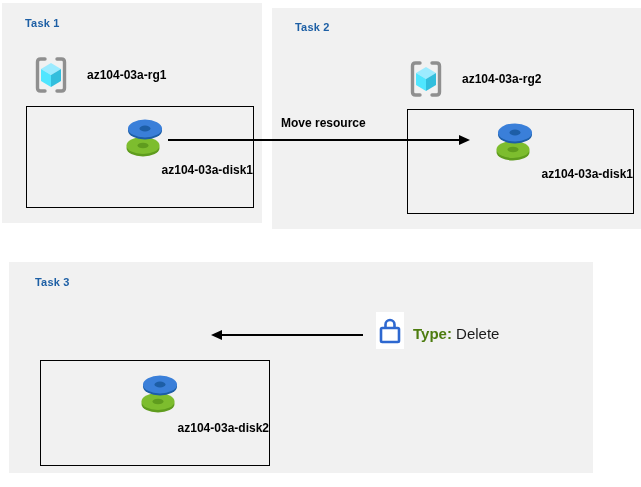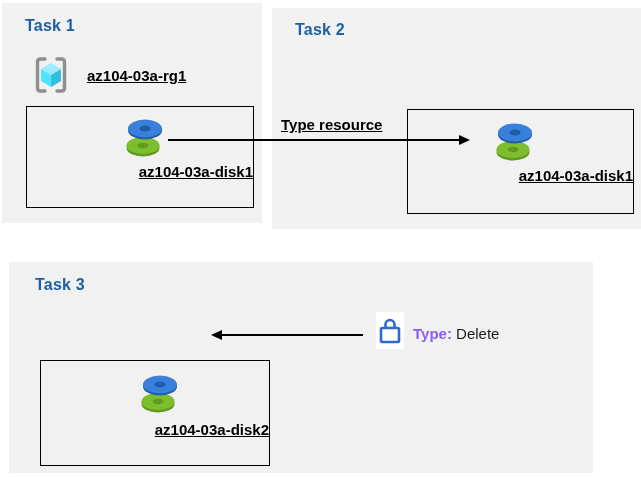--- a/index.html
+++ b/index.html
@@ -2,26 +2,26 @@
 <html><head>
 <meta charset="utf-8">
 <style>
   html,body{margin:0;padding:0;background:#ffffff;}
   .canvas{
     position:relative;width:641px;height:487px;background:#ffffff;
     font-family:"Liberation Sans",sans-serif;color:#000;overflow:hidden;
   }
   .panel{position:absolute;background:#f1f1f1;}
   .panel-title{
-    position:absolute;font-size:16px;font-weight:bold;color:#1d5fa5;
+    position:absolute;font-size:11px;font-weight:bold;color:#1d5fa5;
     white-space:nowrap;letter-spacing:.2px;text-align:right;
   }
   .rg-row{position:absolute;display:flex;align-items:center;gap:19px;}
   .rg-label,.disk-label,.move-label,.lock-name{
-    font-size:15px;font-weight:bold;color:#000;white-space:nowrap;text-decoration:underline;
+    font-size:12px;font-weight:bold;color:#000;white-space:nowrap;
   }
   .inner-box{position:absolute;border:1.5px solid #000;background:transparent;}
   .disk-wrap{position:absolute;}
   .disk-label{position:absolute;left:0;right:0;text-align:right;}
   .arrow-line{position:absolute;height:1.5px;background:#000;}
   .arrow-head-right{
     position:absolute;width:0;height:0;
     border-top:5px solid transparent;border-bottom:5px solid transparent;
     border-left:11px solid #000;
   }
@@ -30,21 +30,21 @@
     border-top:5px solid transparent;border-bottom:5px solid transparent;
     border-right:11px solid #000;
   }
   .move-label{position:absolute;}
   .lock-square{
     position:absolute;width:28px;height:37px;background:#ffffff;
     display:flex;align-items:center;justify-content:center;
   }
   .lock-text{position:absolute;line-height:19px;}
   .lock-type-line{font-size:15px;color:#1a1a1a;white-space:nowrap;}
-  .lock-type-line b{color:#8b5cf6;}
+  .lock-type-line b{color:#4d7c0f;}
   svg{display:block;}
 </style>
 </head>
 <body>
 
 <div class="canvas">
 
   <section class="panel" style="left:2px;top:3px;width:260px;height:220px;">
     <div class="panel-title" style="left:23px;top:14px;">Task 1</div>
 
@@ -72,37 +72,49 @@
           <ellipse cx="21" cy="12.5" rx="5.5" ry="3" fill="#1d5ea6"></ellipse>
         </svg>
       </span>
       <div class="disk-label" style="top:56px;">az104-03a-disk1</div>
     </div>
   </section>
 
   <section class="panel" style="left:272px;top:8px;width:369px;height:221px;">
     <div class="panel-title" style="left:23px;top:13px;">Task 2</div>
 
+    <div class="rg-row" style="left:137px;top:52px;">
+      <span>
+        <svg width="34" height="38" viewBox="0 0 34 38">
+          <path d="M11 3 H6.5 Q3.5 3 3.5 6 V32 Q3.5 35 6.5 35 H11" fill="none" stroke="#8f8f8f" stroke-width="3.4" stroke-linecap="round"></path>
+          <path d="M23 3 H27.5 Q30.5 3 30.5 6 V32 Q30.5 35 27.5 35 H23" fill="none" stroke="#8f8f8f" stroke-width="3.4" stroke-linecap="round"></path>
+          <polygon points="17,7 27,13 17,19 7,13" fill="#9cebff"></polygon>
+          <polygon points="7,13 17,19 17,31 7,25" fill="#50e6ff"></polygon>
+          <polygon points="27,13 17,19 17,31 27,25" fill="#32bedd"></polygon>
+        </svg>
+      </span>
+      <span class="rg-label">az104-03a-rg2</span>
+    </div>
 
     <div class="inner-box" style="left:135px;top:101px;width:225px;height:103px;">
       <span class="disk-wrap" style="left:86px;top:10px;">
         <svg width="40" height="44" viewBox="0 0 40 44">
           <ellipse cx="19" cy="32" rx="16.5" ry="8.5" fill="#5f9c1e"></ellipse>
           <ellipse cx="19" cy="29.5" rx="16.5" ry="8.5" fill="#7dbd2e"></ellipse>
           <ellipse cx="19" cy="29.5" rx="5.5" ry="2.8" fill="#5f9c1e"></ellipse>
           <ellipse cx="21" cy="14.5" rx="17" ry="9" fill="#1d5ea6"></ellipse>
           <ellipse cx="21" cy="12.5" rx="17" ry="9" fill="#3a7fd9"></ellipse>
           <ellipse cx="21" cy="12.5" rx="5.5" ry="3" fill="#1d5ea6"></ellipse>
         </svg>
       </span>
       <div class="disk-label" style="top:57px;">az104-03a-disk1</div>
     </div>
   </section>
 
-  <div class="move-label" style="left:281px;top:116px;">Type resource</div>
+  <div class="move-label" style="left:281px;top:116px;">Move resource</div>
   <div class="arrow-line" style="left:168px;top:139px;width:292px;"></div>
   <div class="arrow-head-right" style="left:459px;top:135px;"></div>
 
   <section class="panel" style="left:9px;top:262px;width:584px;height:211px;">
     <div class="panel-title" style="left:26px;top:14px;">Task 3</div>
 
 
     <div class="inner-box" style="left:15px;top:98px;width:228px;height:104px;margin-left:16px;">
       <span class="disk-wrap" style="left:98px;top:11px;">
         <svg width="40" height="44" viewBox="0 0 40 44">

